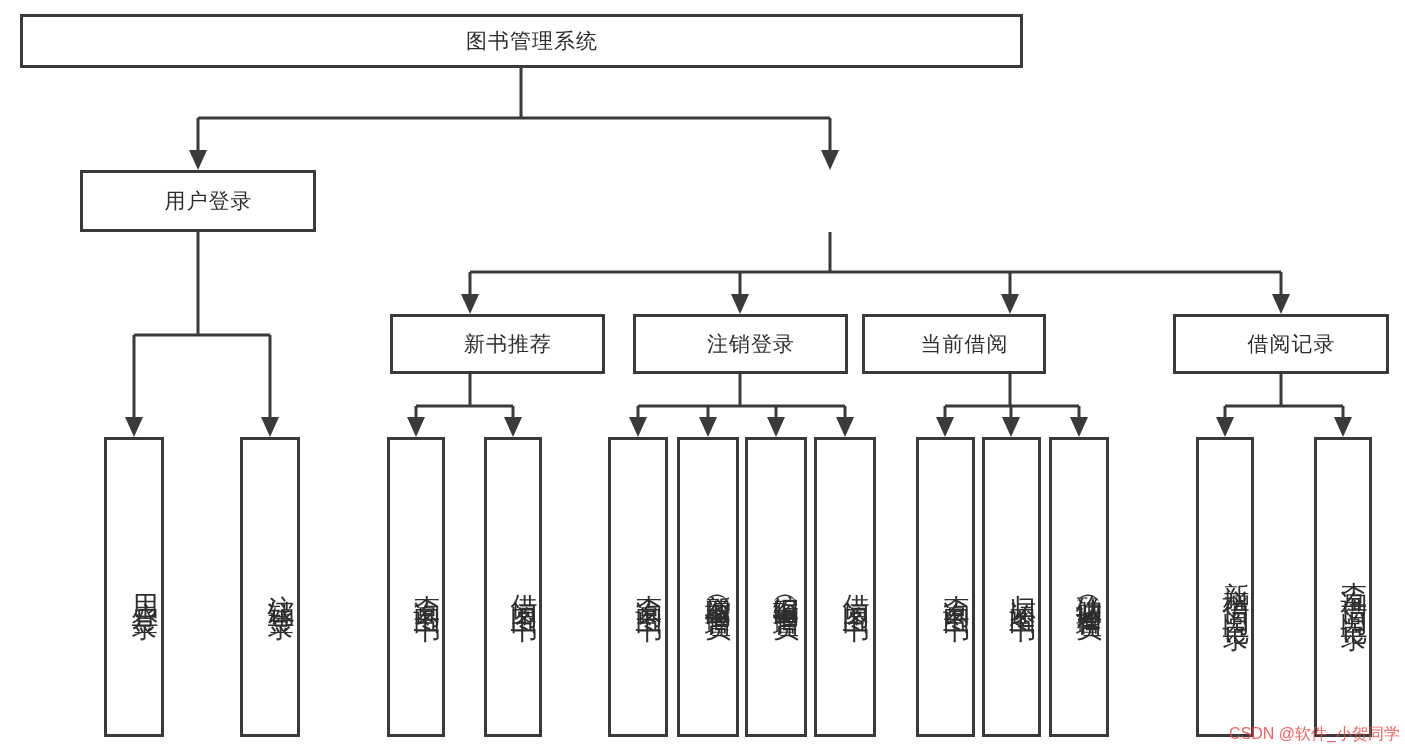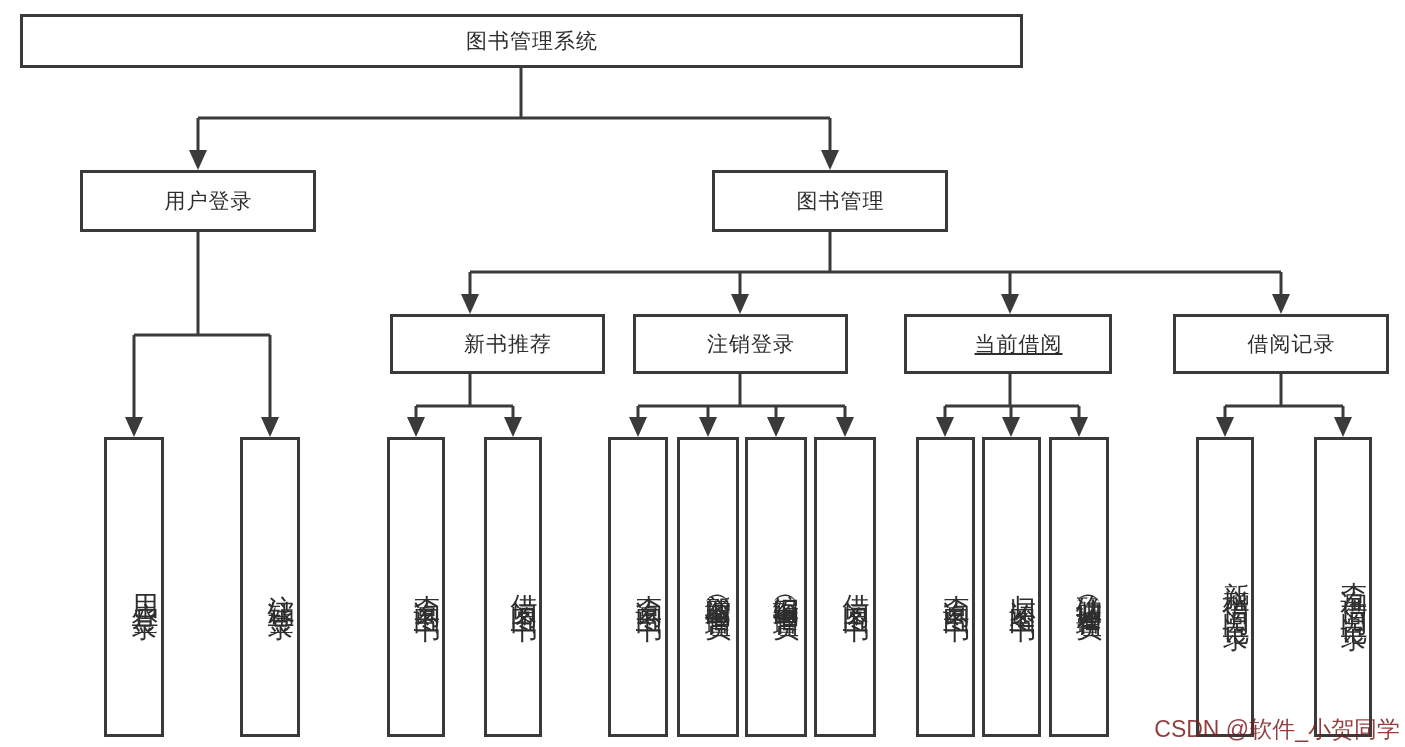--- a/index.html
+++ b/index.html
@@ -16,21 +16,21 @@
     padding-left:21px;
   }
   .hlabel { font-size:21px; letter-spacing:1px; white-space:nowrap; }
   .v {
     writing-mode:vertical-rl; text-orientation:mixed;
     font-size:27px; letter-spacing:7px; line-height:1;
   }
   .v.long { font-size:26px; letter-spacing:3px; }
   .watermark {
     position:absolute; right:5px; bottom:2px;
-    font-size:23px; color:#7f1d1d; opacity:0.85; white-space:nowrap;
+    font-size:16px; color:#ef4444; opacity:0.85; white-space:nowrap;
   }
 </style>
 </head>
 <body>
 
 <div class="canvas">
 
   <svg class="connectors" width="1405" height="747" viewBox="0 0 1405 747">
     <g stroke="#3a3a3a" stroke-width="3" fill="none">
       <path d="M521 68 V118 M198 118 H830 M198 118 V152 M830 118 V152"></path>
@@ -54,31 +54,28 @@
       M1216 417 L1234 417 L1225 437 Z  M1334 417 L1352 417 L1343 437 Z"></path>
   </svg>
 
   <div class="node" style="left:20px; top:14px; width:1003px; height:54px;">
     <span class="hlabel">图书管理系统</span>
   </div>
 
   <div class="node" style="left:80px; top:170px; width:236px; height:62px;">
     <span class="hlabel">用户登录</span>
   </div>
-  <div class="node" style="left:712px; top:170px; width:236px; height:62px;">
-    <span class="hlabel">图书管理</span>
-  </div>
 
   <div class="node" style="left:363px; top:314px; width:215px; height:60px;margin-left:27px;">
     <span class="hlabel">新书推荐</span>
   </div>
   <div class="node" style="left:633px; top:314px; width:215px; height:60px;">
     <span class="hlabel">注销登录</span>
   </div>
-  <div class="node" style="left:904px; top:314px; width:208px; height:60px;text-decoration:underline;">
+  <div class="node" style="left:862px; top:314px; width:184px; height:60px;">
     <span class="hlabel">当前借阅</span>
   </div>
   <div class="node" style="left:1173px; top:314px; width:216px; height:60px;">
     <span class="hlabel">借阅记录</span>
   </div>
 
   <div class="node" style="left:104px; top:437px; width:60px; height:300px;">
     <span class="v">用户登录</span>
   </div>
   <div class="node" style="left:240px; top:437px; width:60px; height:300px;">

